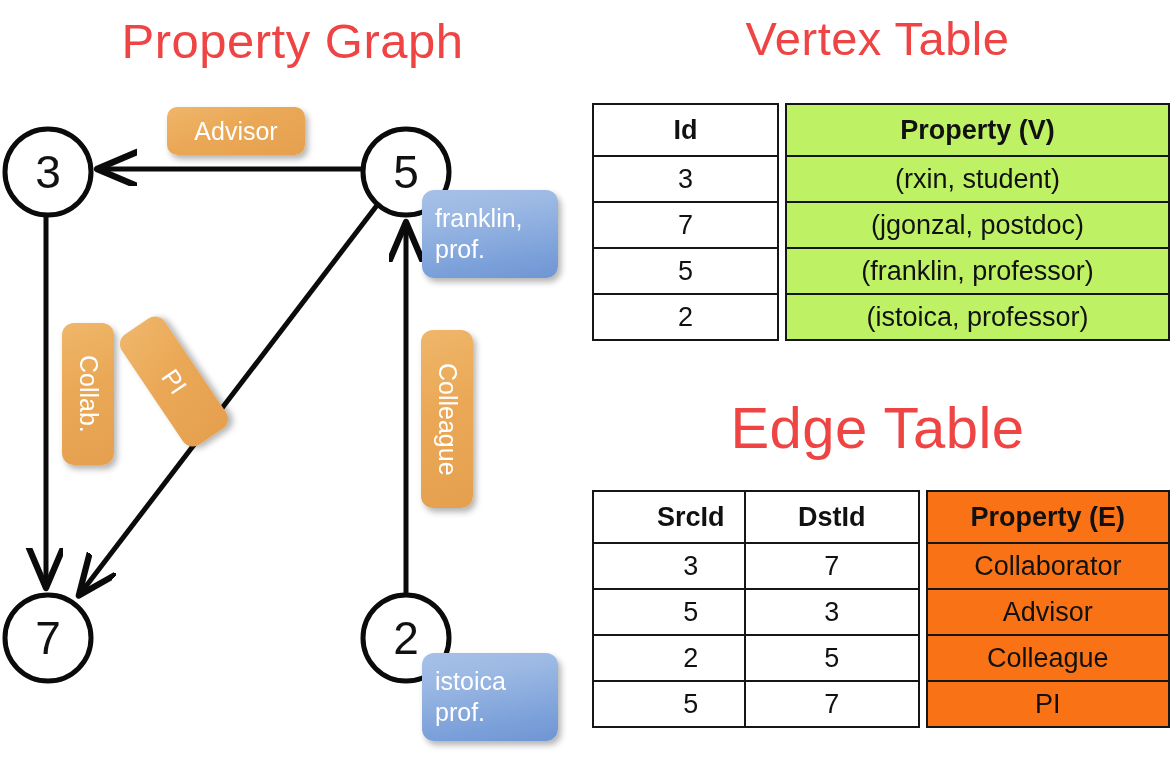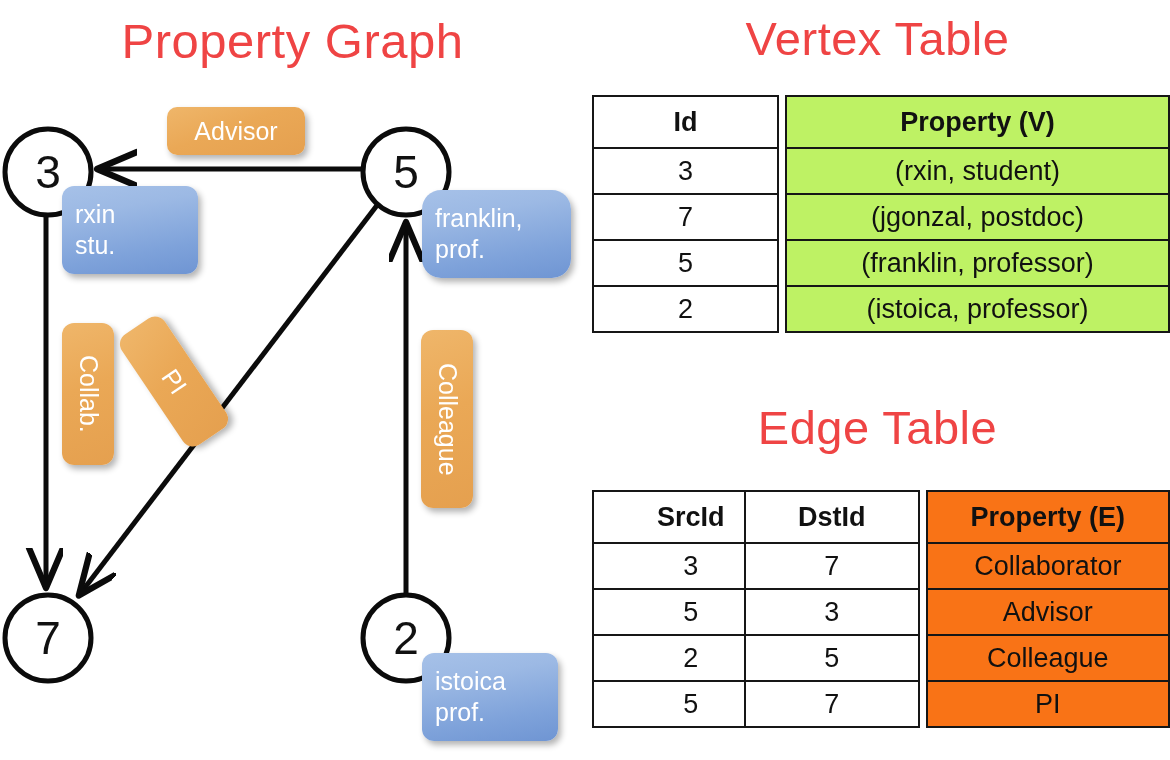--- a/index.html
+++ b/index.html
@@ -31,21 +31,21 @@
     font-size: 49px;
     line-height: 56px;
   }
   #title-vertex-table {
     left: 585px; top: 11px; width: 585px;
     font-size: 47px;
     line-height: 56px;
   }
   #title-edge-table {
     left: 585px; top: 400px; width: 585px;
-    font-size: 47px;
+    font-size: 58px;
     line-height: 56px;
   }
 
   
   #graph-panel {
     position: absolute;
     left: 0; top: 0;
     width: 585px; height: 760px;
   }
   #graph-svg {
@@ -87,21 +87,21 @@
     font-size: 25px;
     justify-content: center;
   }
   .edge-box.vert {
     writing-mode: vertical-rl;
     text-orientation: mixed;
   }
 
   
   #box-rxin      { left: 62px;  top: 186px; width: 136px; height: 88px; }
-  #box-franklin  { left: 422px; top: 190px; width: 149px; height: 88px; border-radius: 19px; }
+  #box-franklin  { left: 422px; top: 190px; width: 136px; height: 88px; }
   #box-jgonzal   { left: 62px;  top: 653px; width: 136px; height: 88px; }
   #box-istoica   { left: 422px; top: 653px; width: 136px; height: 88px; }
 
   #box-advisor   { left: 167px; top: 107px; width: 138px; height: 48px;
                    border-radius: 10px; }
   #box-collab    { left: 62px;  top: 323px; width: 52px;  height: 142px;
                    border-radius: 12px; }
   #box-colleague { left: 421px; top: 330px; width: 52px;  height: 178px;
                    border-radius: 12px; }
   #box-pi        { left: 148px; top: 315px; width: 52px;  height: 133px;
@@ -132,21 +132,21 @@
     height: 52px;
   }
   .tbl .spacer-col {
     border: none;
     width: 8px;
     background: #ffffff;
   }
   .cell-vprop { background: #bef264; }
   .cell-eprop { background: #f97316; }
 
-  #vertex-table { left: 592px; top: 95px; padding-left: 8px; }
+  #vertex-table { left: 592px; top: 103px; padding-left: 8px; }
   #vertex-table .col-id    { width: 186px; }
   #vertex-table .col-prop  { width: 384px; }
 
   #edge-table { left: 592px; top: 490px; }
   #edge-table .col-src  { width: 152px; padding-left: 44px; }
   #edge-table .col-dst  { width: 175px; }
   #edge-table .col-prop { width: 243px; }
 </style>
 </head>
 <body>
@@ -174,26 +174,20 @@
     <line x1="378" y1="204" x2="80" y2="594" stroke="#0b0b0b" stroke-width="5" marker-end="url(#arrowhead)"></line>
 
     <line x1="406" y1="596" x2="406" y2="224" stroke="#0b0b0b" stroke-width="5" marker-end="url(#arrowhead)"></line>
   </svg>
 
   <div class="node-label" style="left:18px;  top:142px;">3</div>
   <div class="node-label" style="left:376px; top:142px;">5</div>
   <div class="node-label" style="left:18px;  top:608px;">7</div>
   <div class="node-label" style="left:376px; top:608px;">2</div>
 
-  <div class="prop-box" id="box-rxin">
-    <div>
-      <div>rxin</div>
-      <div>stu.</div>
-    </div>
-  </div>
   <div class="prop-box" id="box-franklin">
     <div>
       <div>franklin,</div>
       <div>prof.</div>
     </div>
   </div>
   <div class="prop-box" id="box-istoica">
     <div>
       <div>istoica</div>
       <div>prof.</div>

